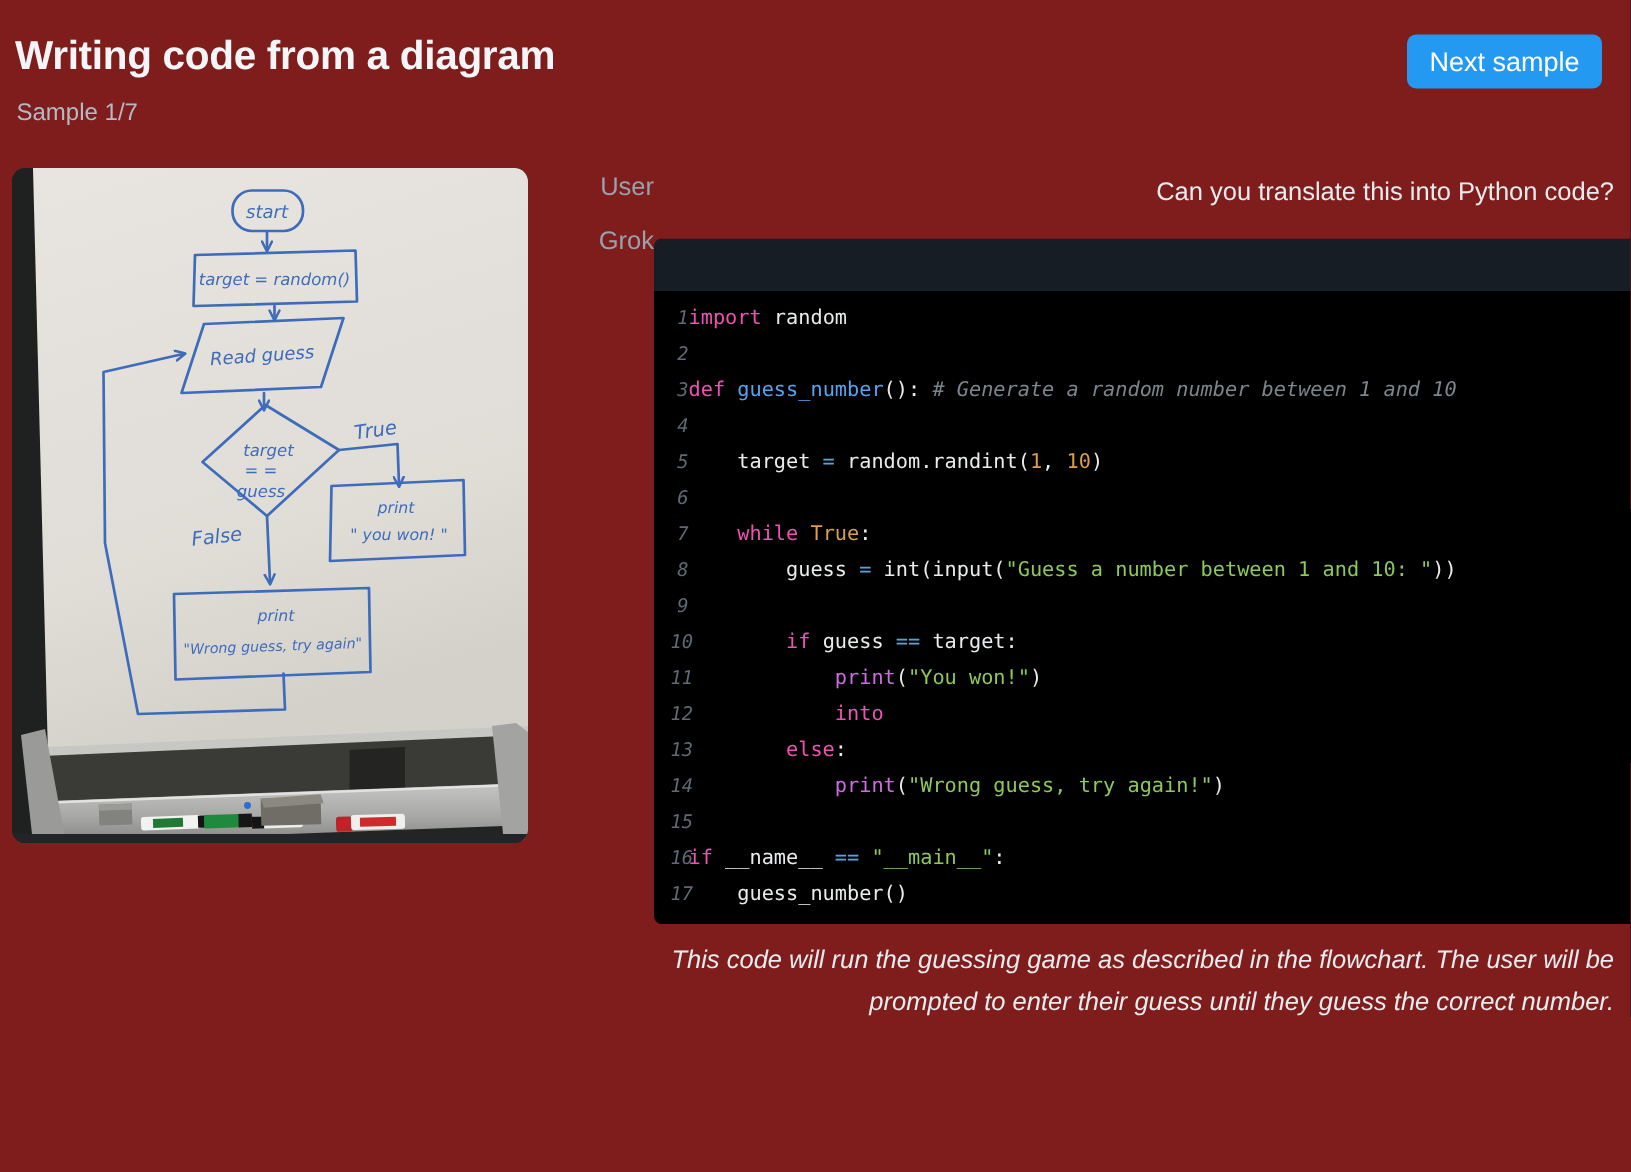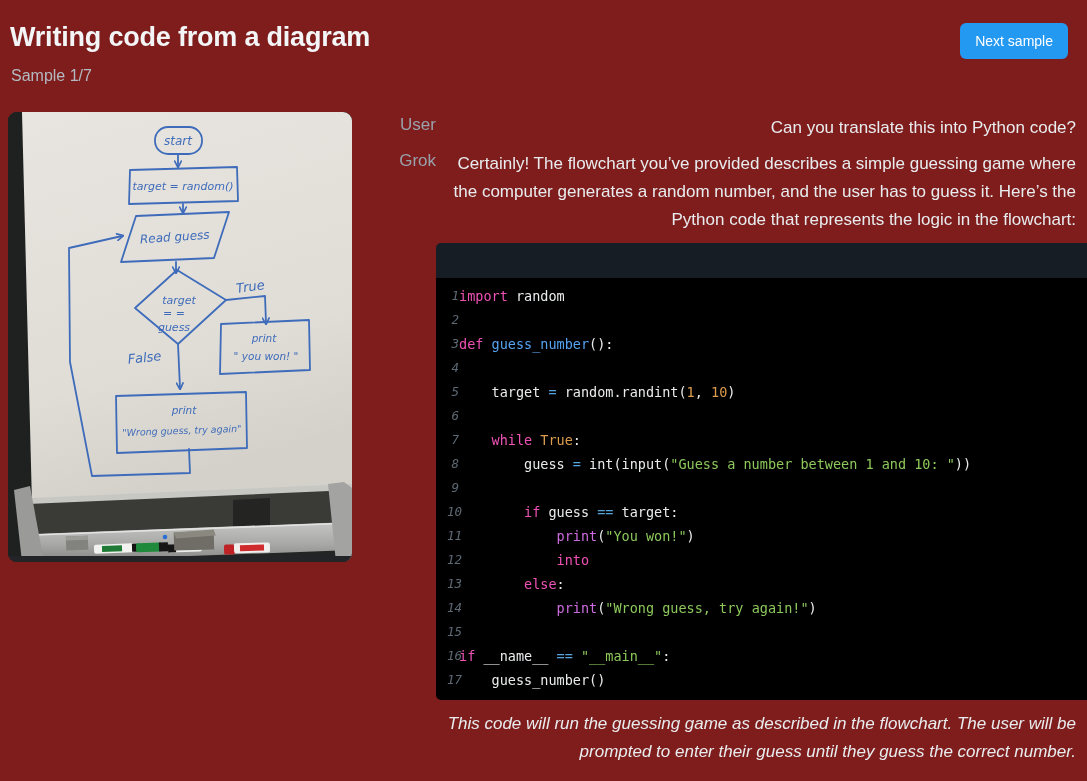--- a/index.html
+++ b/index.html
@@ -12,21 +12,21 @@
   .page-title {
     position:absolute; left:10px; top:22px;
     font-size:27px; font-weight:700; color:#f3f5f7; letter-spacing:-0.2px;
   }
   .sample-label {
     position:absolute; left:11px; top:67px;
     font-size:16px; color:#b4bac2;
   }
   .next-btn {
     position:absolute; right:19px; top:23px; height:36px; padding:0 15px;
-    background:#2499f2; color:#fff; font-size:14px; border:none; border-radius:6px;
+    background:#2499f2; color:#fff; font-size:18px; border:none; border-radius:6px;
     font-family:"Liberation Sans", sans-serif; cursor:pointer;
   }
   
   .photo {
     position:absolute; left:8px; top:112px; width:344px; height:450px;
     border-radius:9px; overflow:hidden; background:#2c2c2b;
   }
   .photo svg { display:block; }
   
   .chat { position:absolute; left:370px; top:114px; width:705px;text-align:right; }
@@ -167,27 +167,26 @@
   </figure>
 
   <section class="chat">
     <div class="msg">
       <div class="speaker">User</div>
       <div class="msg-text">Can you translate this into Python code?</div>
     </div>
     <div class="msg">
       <div class="speaker">Grok</div>
       <div>
-        <div class="msg-text">Certainly! The flowchart you’ve provided describes a simple guessing game where the computer generates a random number, and the user has to guess it. Here’s the Python code that represents the logic in the flowchart:</div>
         <div class="codeblock">
           <div class="code-header">python</div>
           <div class="code-body">
               <div class="code-line"><span class="ln">1</span><span class="tok-kw">import</span><span class="tok-pl"> random</span></div>
               <div class="code-line"><span class="ln">2</span></div>
-              <div class="code-line"><span class="ln">3</span><span class="tok-kw">def</span><span class="tok-pl"> </span><span class="tok-fn">guess_number</span><span class="tok-pl">(): </span></div>
+              <div class="code-line"><span class="ln">3</span><span class="tok-kw">def</span><span class="tok-pl"> </span><span class="tok-fn">guess_number</span><span class="tok-pl">(): </span><span class="tok-cm"># Generate a random number between 1 and 10</span></div>
               <div class="code-line"><span class="ln">4</span></div>
               <div class="code-line"><span class="ln">5</span><span class="tok-pl">    target </span><span class="tok-op">=</span><span class="tok-pl"> random.randint(</span><span class="tok-num">1</span><span class="tok-pl">, </span><span class="tok-num">10</span><span class="tok-pl">)</span></div>
               <div class="code-line"><span class="ln">6</span></div>
               <div class="code-line"><span class="ln">7</span><span class="tok-pl">    </span><span class="tok-kw">while</span><span class="tok-pl"> </span><span class="tok-bi">True</span><span class="tok-pl">:</span></div>
               <div class="code-line"><span class="ln">8</span><span class="tok-pl">        guess </span><span class="tok-op">=</span><span class="tok-pl"> int(input(</span><span class="tok-str">"Guess a number between 1 and 10: "</span><span class="tok-pl">))</span></div>
               <div class="code-line"><span class="ln">9</span></div>
               <div class="code-line"><span class="ln">10</span><span class="tok-pl">        </span><span class="tok-kw">if</span><span class="tok-pl"> guess </span><span class="tok-op">==</span><span class="tok-pl"> target:</span></div>
               <div class="code-line"><span class="ln">11</span><span class="tok-pl">            </span><span class="tok-prt">print</span><span class="tok-pl">(</span><span class="tok-str">"You won!"</span><span class="tok-pl">)</span></div>
               <div class="code-line"><span class="ln">12</span><span class="tok-pl">            </span><span class="tok-kw">into</span></div>
               <div class="code-line"><span class="ln">13</span><span class="tok-pl">        </span><span class="tok-kw">else</span><span class="tok-pl">:</span></div>

